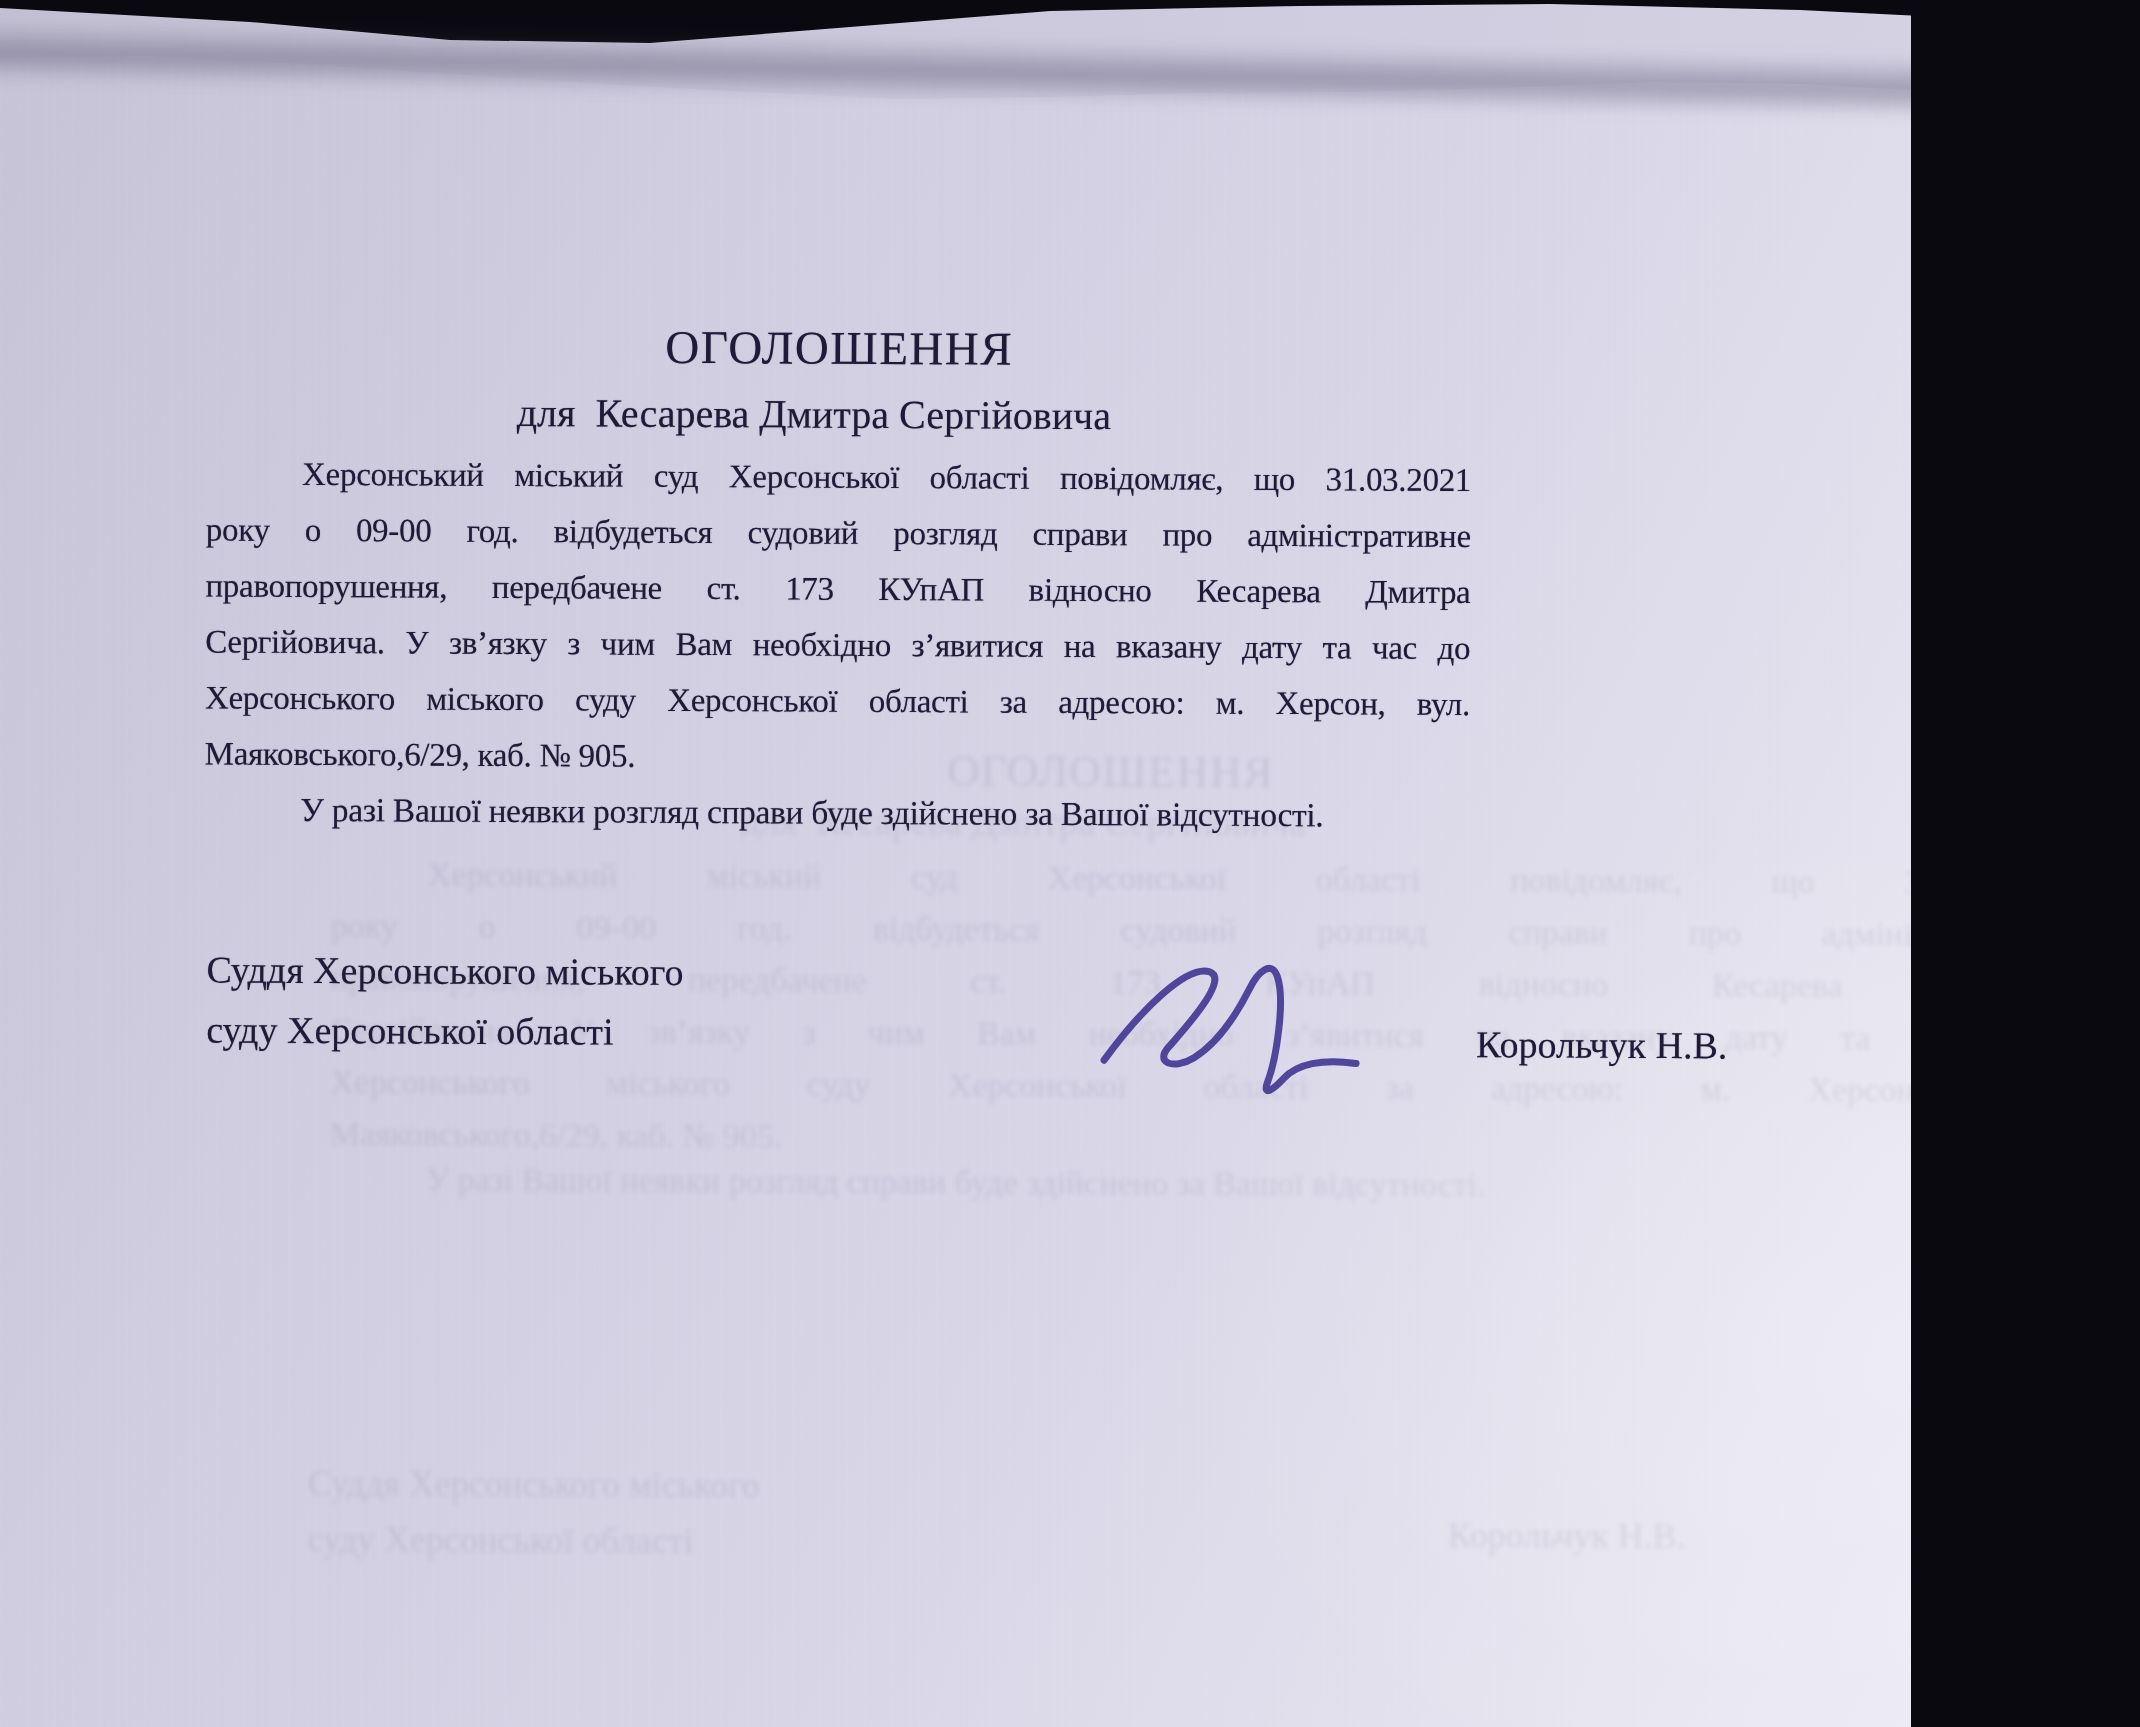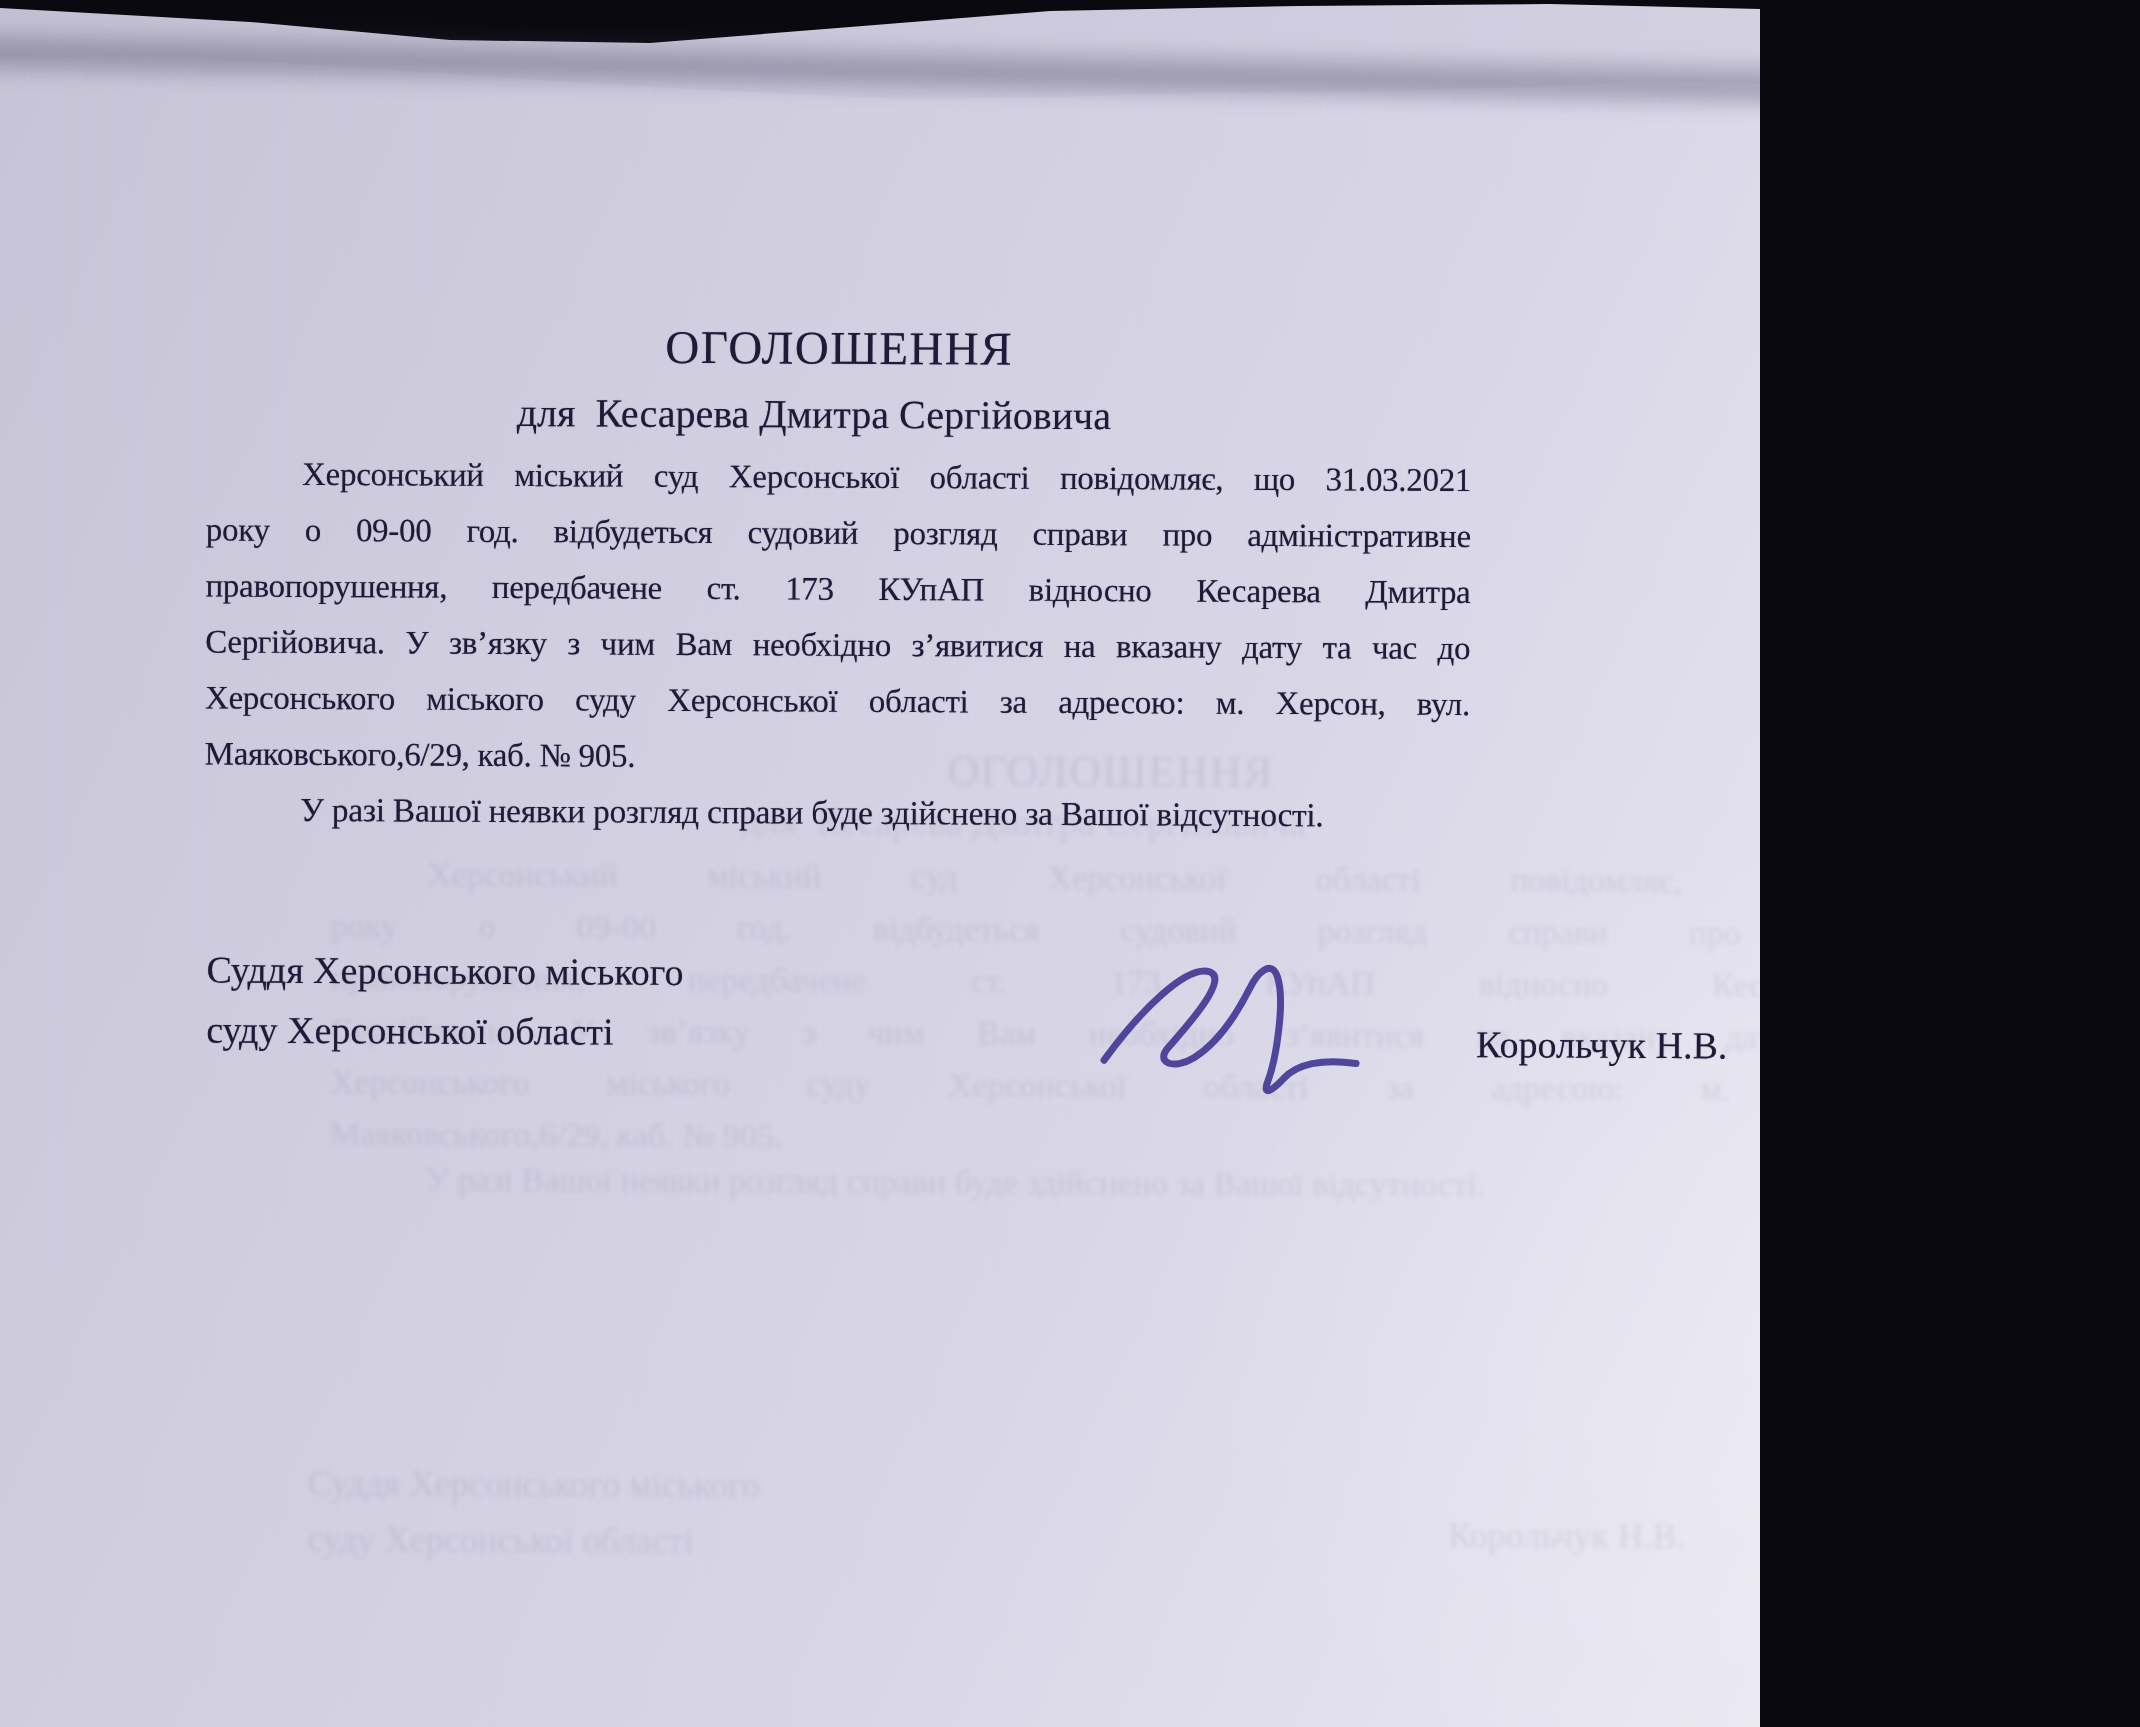--- a/index.html
+++ b/index.html
@@ -1,18 +1,18 @@
 <!DOCTYPE html>
 <html lang="uk"><head>
 <meta charset="utf-8">
 <style>
   html,body{margin:0;padding:0;background:#0a0910;}
   .photo{
     position:relative;
-    width:1760px;height:1727px;
+    width:1911px;height:1727px;
     overflow:hidden;
     background:#0a0910;
     font-family:"Liberation Serif","DejaVu Serif",serif;
   }
   
   .under-sheet{
     position:absolute;left:0;top:0;width:2140px;height:150px;
     background:linear-gradient(100deg,#c3c0d3,#cfccdf 60%,#d6d3e4);
     clip-path:polygon(0 8px,250px 22px,450px 40px,650px 43px,850px 27px,1050px 11px,
       1300px 6px,1550px 4px,1800px 10px,2000px 20px,2124px 30px,2118px 150px,0 150px);

